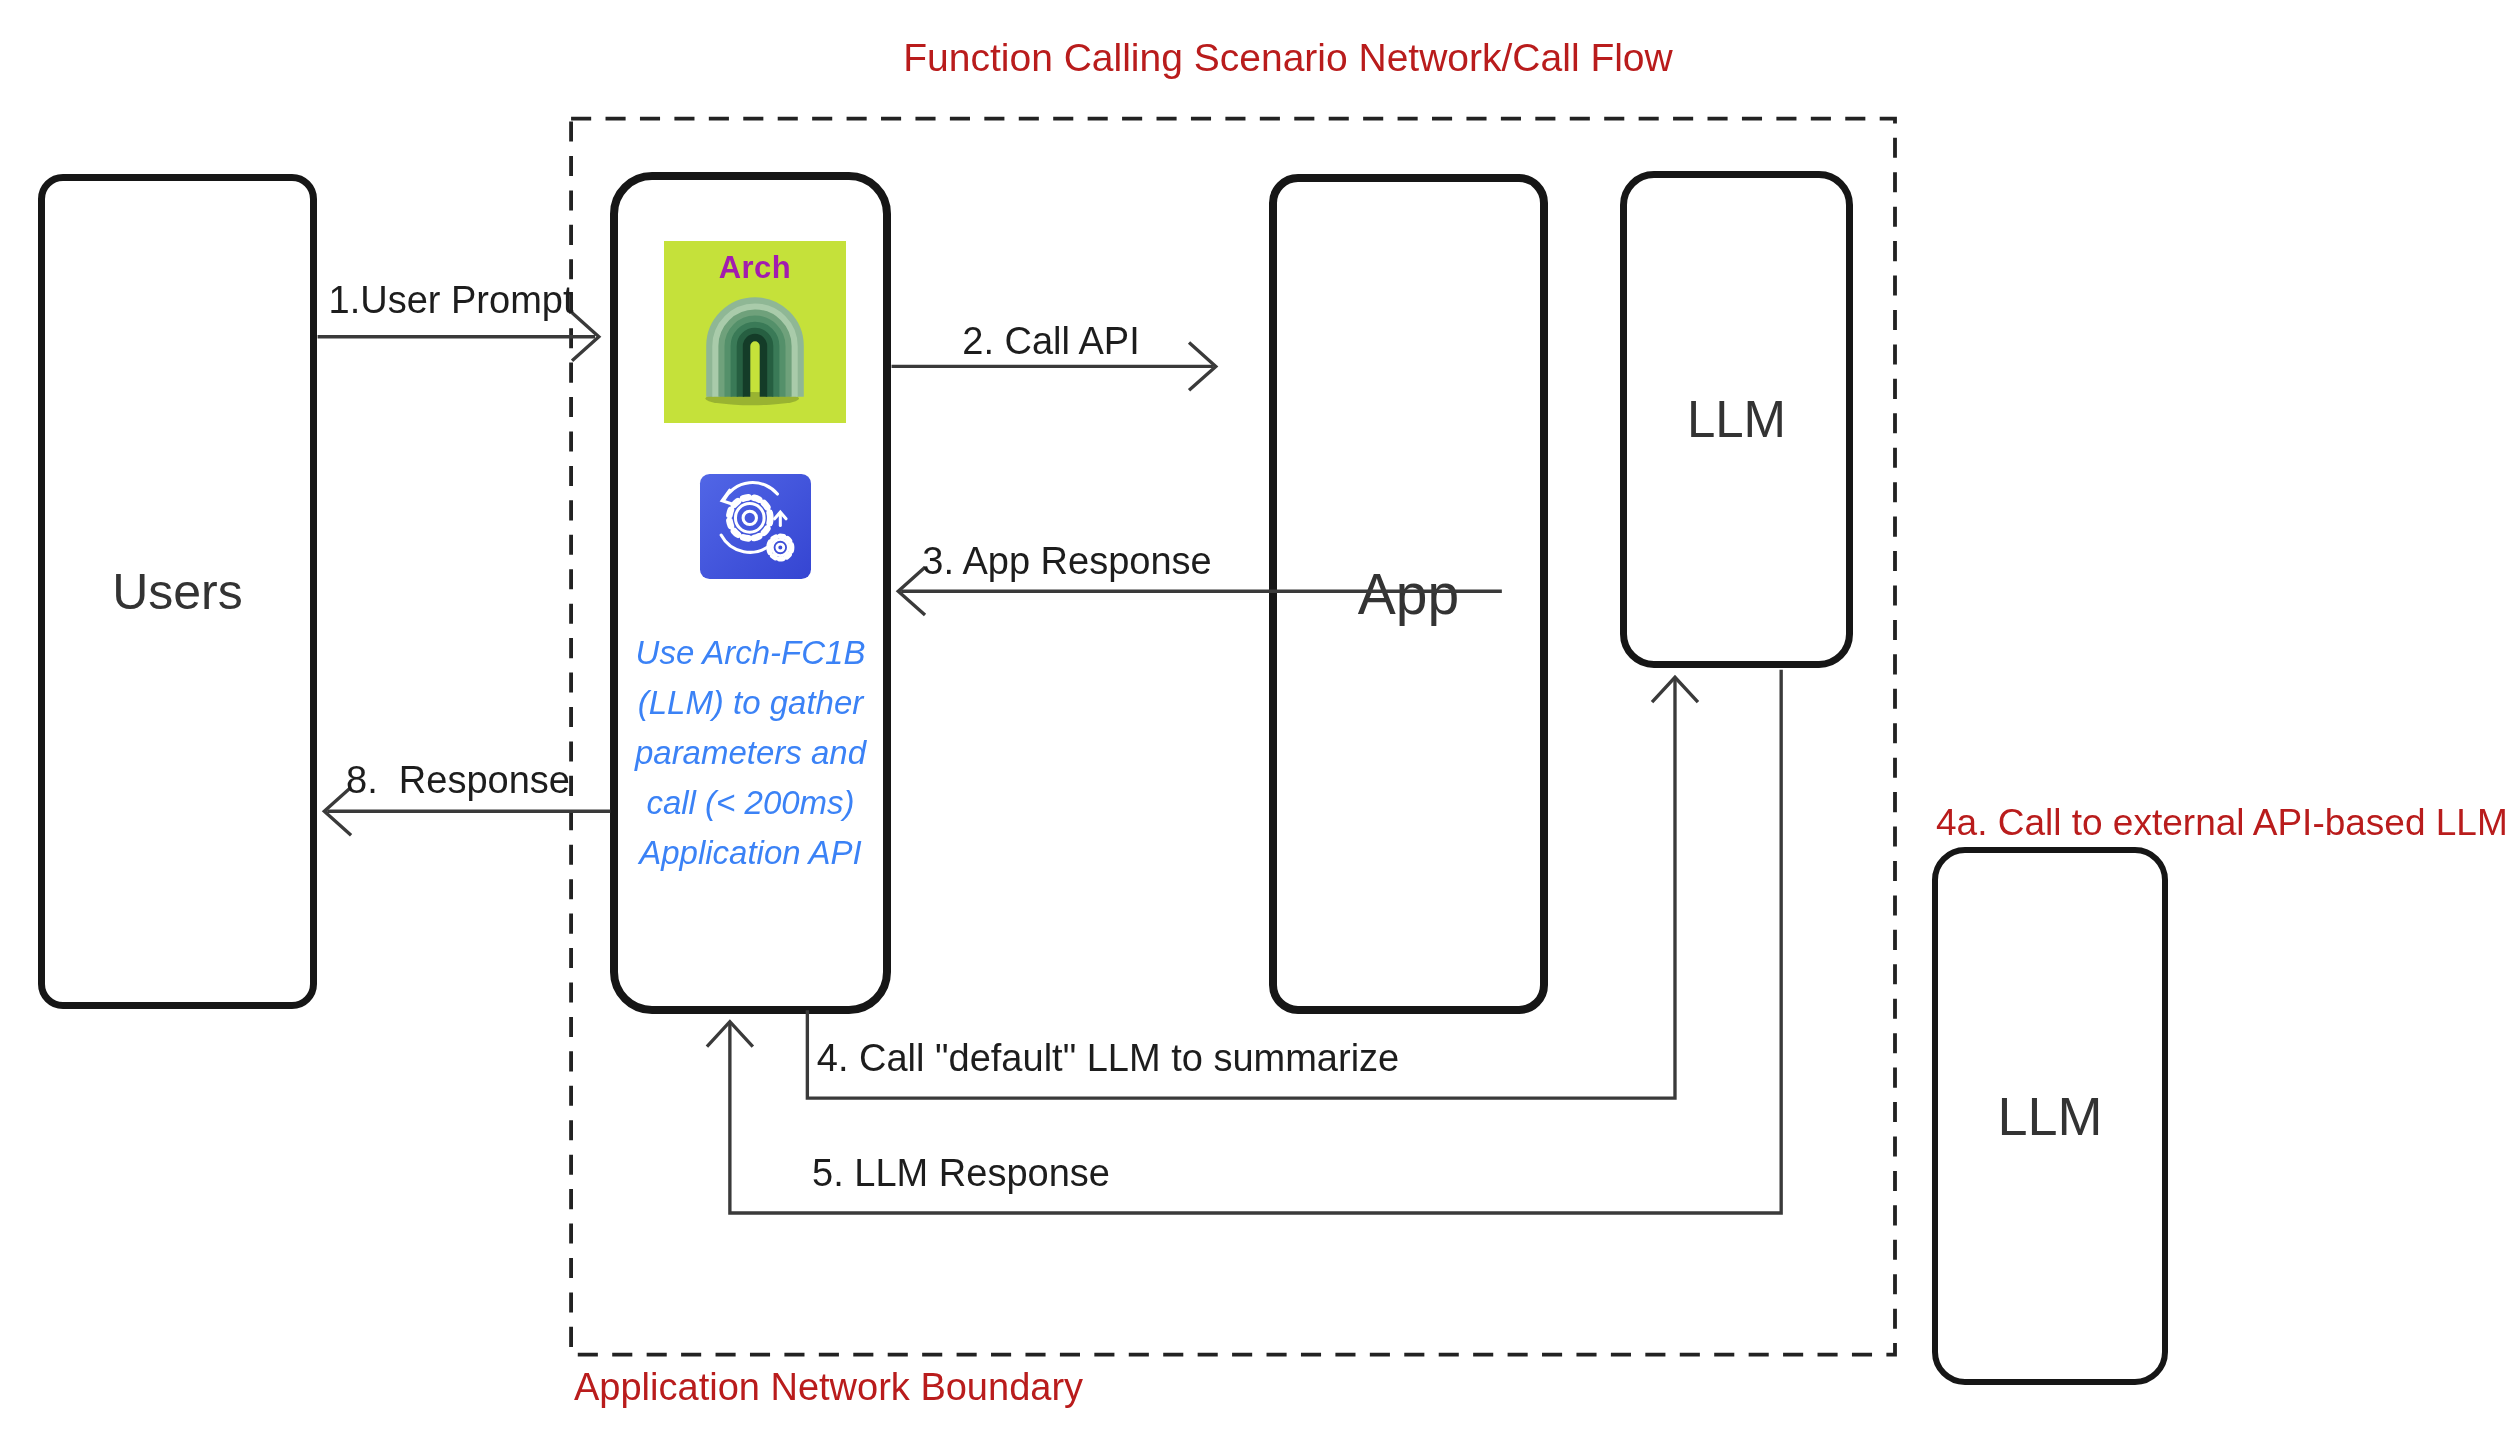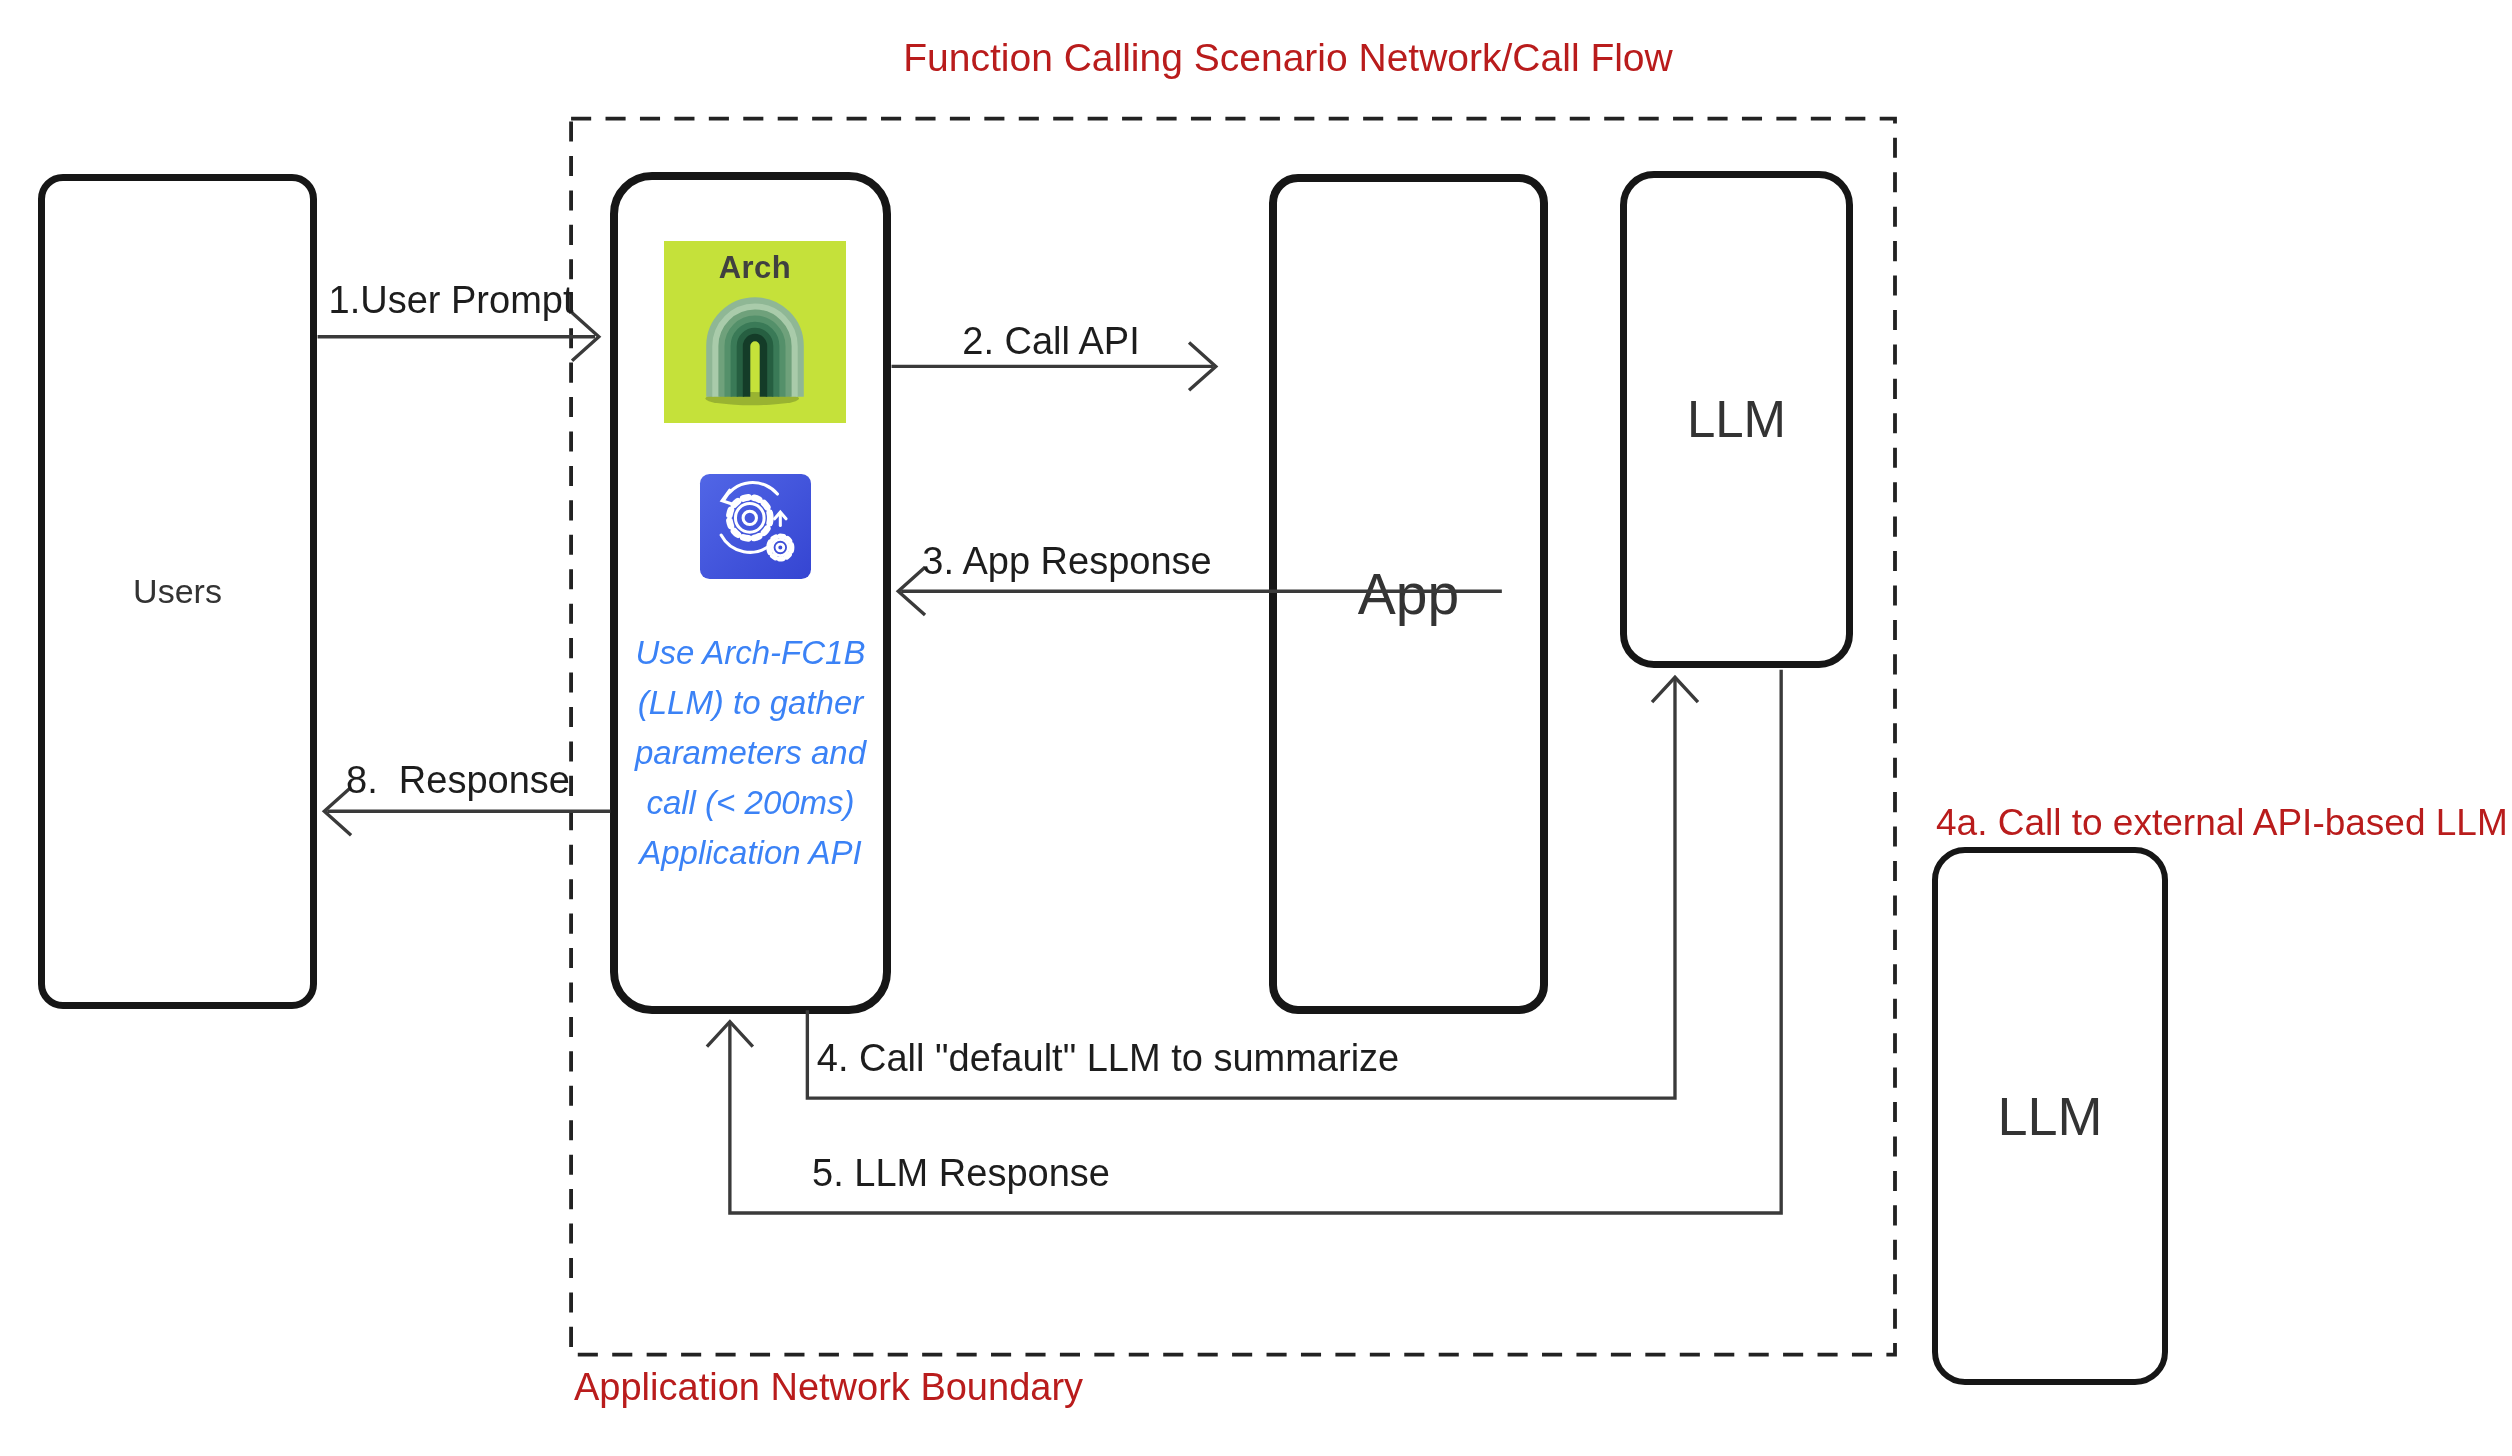--- a/index.html
+++ b/index.html
@@ -11,38 +11,38 @@
     position:absolute;left:1288px;top:36px;transform:translateX(-50%);
     font-size:39px;color:#b91c1c;white-space:pre;
   }
   .overlay{position:absolute;left:0;top:0;width:2512px;height:1456px;pointer-events:none;z-index:4;}
   .node{
     position:absolute;box-sizing:border-box;background:#fff;border:7.7px solid #161616;
     display:flex;align-items:center;justify-content:center;z-index:2;
   }
   .node-label{color:#333333;}
   .users-node{left:38px;top:174px;width:279px;height:835px;border-radius:25px;}
-  .users-node .node-label{font-size:34px;}
+  .users-node .node-label{font-size:50px;}
   .arch-node{left:610px;top:172px;width:281px;height:842px;border-radius:42px;border-width:8.6px;display:block;}
   .app-node{left:1269px;top:174px;width:279px;height:840px;border-radius:29px;border-width:8.6px;}
   .app-node .node-label{font-size:57px;}
   .llm-int-node{left:1620px;top:171px;width:233px;height:497px;border-radius:34px;}
   .llm-int-node .node-label{font-size:51px;}
   .llm-ext-node{left:1932px;top:847px;width:236px;height:538px;border-radius:33px;border-width:6.7px;}
   .llm-ext-node .node-label{font-size:54px;}
   .flow-label{
     position:absolute;transform:translate(-50%,-50%);font-size:38px;color:#1d1d1d;
     white-space:pre;z-index:5;
   }
   .side-label{position:absolute;font-size:38px;color:#b91c1c;white-space:pre;z-index:5;}
   .arch-logo{
     position:absolute;left:46px;top:61px;width:182px;height:182px;background:#c5e13a;
     text-align:center;
   }
-  .arch-logo-text{font-size:31px;font-weight:700;color:#404040;margin-top:8.6px;letter-spacing:0.5px;}
+  .arch-logo-text{font-size:31px;font-weight:700;color:#a21caf;margin-top:8.6px;letter-spacing:0.5px;}
   .arch-logo-glyph{display:block;margin:0 auto;}
   .gear-badge{
     position:absolute;left:82px;top:294px;width:111px;height:105px;border-radius:9.6px;
     background:linear-gradient(135deg,#5166e6,#3545d2);
   }
   .arch-note{
     position:absolute;left:0;right:0;top:448px;text-align:center;
     font-size:33px;font-style:italic;line-height:50px;color:#3b82f6;
   }
   .arch-note span{display:block;}

